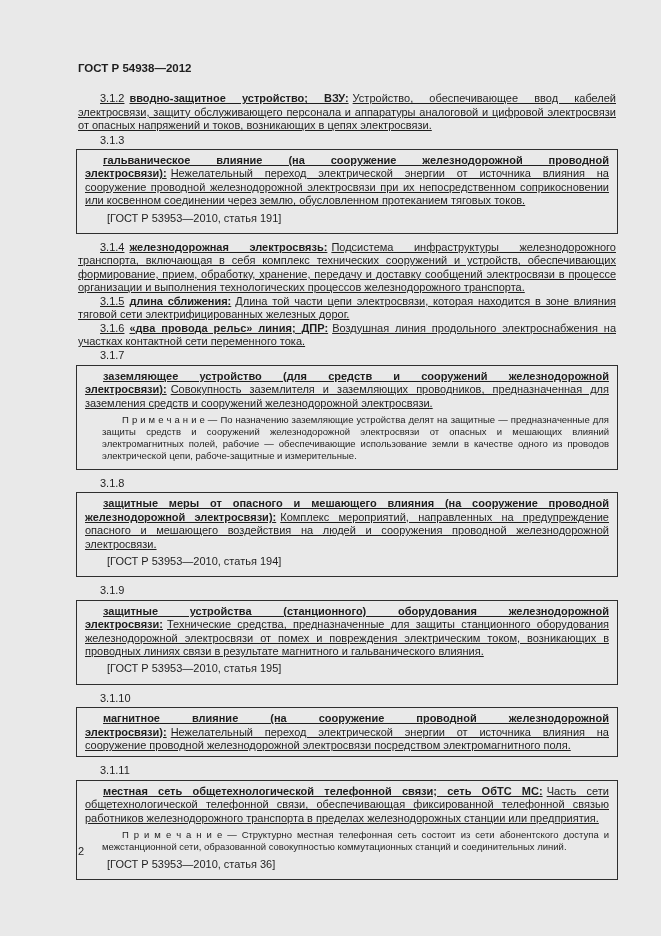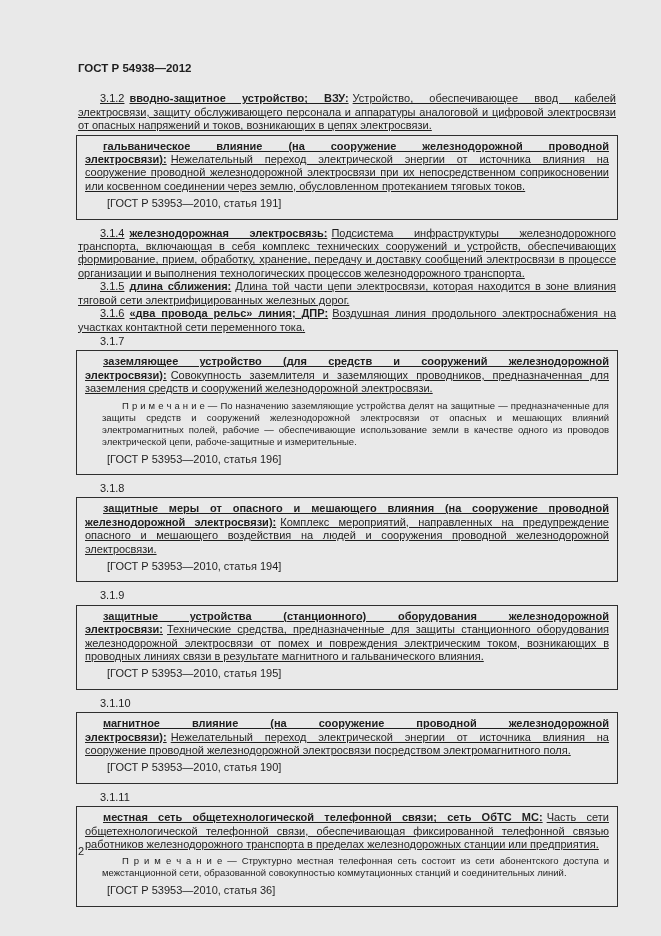--- a/index.html
+++ b/index.html
@@ -80,20 +80,21 @@
 <body>
 
 <div class="content">
 
   <div class="doc-header">ГОСТ Р 54938—2012</div>
 
   <p class="para">
     <span class="num">3.1.2</span><span class="term">вводно-защитное устройство; ВЗУ:</span><span class="def">Устройство, обеспечивающее ввод кабелей электросвязи, защиту обслуживающего персонала и аппаратуры аналоговой и цифровой электросвязи от опасных напряжений и токов, возникающих в цепях электросвязи.</span>
   </p>
 
+  <p class="num-line">3.1.3</p>
   <div class="defbox">
     <p class="para">
       <span class="term">гальваническое влияние (на сооружение железнодорожной проводной электросвязи):</span><span class="def">Нежелательный переход электрической энергии от источника влияния на сооружение проводной железнодорожной электросвязи при их непосредственном соприкосновении или косвенном соединении через землю, обусловленном протеканием тяговых токов.</span>
     </p>
     <p class="source">[ГОСТ Р 53953—2010, статья 191]</p>
   </div>
 
   <p class="para">
     <span class="num">3.1.4</span><span class="term">железнодорожная электросвязь:</span><span class="def">Подсистема инфраструктуры железнодорожного транспорта, включающая в себя комплекс технических сооружений и устройств, обеспечивающих формирование, прием, обработку, хранение, передачу и доставку сообщений электросвязи в процессе организации и выполнения технологических процессов железнодорожного транспорта.</span>
   </p>
@@ -105,21 +106,20 @@
   <p class="para">
     <span class="num">3.1.6</span><span class="term">«два провода рельс» линия; ДПР:</span><span class="def">Воздушная линия продольного электроснабжения на участках контактной сети переменного тока.</span>
   </p>
 
   <p class="num-line">3.1.7</p>
   <div class="defbox">
     <p class="para">
       <span class="term">заземляющее устройство (для средств и сооружений железнодорожной электросвязи):</span><span class="def">Совокупность заземлителя и заземляющих проводников, предназначенная для заземления средств и сооружений железнодорожной электросвязи.</span>
     </p>
     <p class="note">П р и м е ч а н и е — По назначению заземляющие устройства делят на защитные — предназначенные для защиты средств и сооружений железнодорожной электросвязи от опасных и мешающих влияний электромагнитных полей, рабочие — обеспечивающие использование земли в качестве одного из проводов электрической цепи, рабоче-защитные и измерительные.</p>
-    <p class="source gap">[ГОСТ Р 53953—2010, статья 196]</p>
   </div>
 
   <p class="num-line">3.1.8</p>
   <div class="defbox">
     <p class="para">
       <span class="term">защитные меры от опасного и мешающего влияния (на сооружение проводной железнодорожной электросвязи):</span><span class="def">Комплекс мероприятий, направленных на предупреждение опасного и мешающего воздействия на людей и сооружения проводной железнодорожной электросвязи.</span>
     </p>
     <p class="source">[ГОСТ Р 53953—2010, статья 194]</p>
   </div>
 
@@ -129,21 +129,20 @@
       <span class="term">защитные устройства (станционного) оборудования железнодорожной электросвязи:</span><span class="def">Технические средства, предназначенные для защиты станционного оборудования железнодорожной электросвязи от помех и повреждения электрическим током, возникающих в проводных линиях связи в результате магнитного и гальванического влияния.</span>
     </p>
     <p class="source">[ГОСТ Р 53953—2010, статья 195]</p>
   </div>
 
   <p class="num-line">3.1.10</p>
   <div class="defbox">
     <p class="para">
       <span class="term">магнитное влияние (на сооружение проводной железнодорожной электросвязи):</span><span class="def">Нежелательный переход электрической энергии от источника влияния на сооружение проводной железнодорожной электросвязи посредством электромагнитного поля.</span>
     </p>
-    <p class="source">[ГОСТ Р 53953—2010, статья 190]</p>
   </div>
 
   <p class="num-line">3.1.11</p>
   <div class="defbox">
     <p class="para">
       <span class="term">местная сеть общетехнологической телефонной связи; сеть ОбТС МС:</span><span class="def">Часть сети общетехнологической телефонной связи, обеспечивающая фиксированной телефонной связью работников железнодорожного транспорта в пределах железнодорожных станции или предприятия.</span>
     </p>
     <p class="note">П р и м е ч а н и е — Структурно местная телефонная сеть состоит из сети абонентского доступа и межстанционной сети, образованной совокупностью коммутационных станций и соединительных линий.</p>
     <p class="source gap">[ГОСТ Р 53953—2010, статья 36]</p>
   </div>

